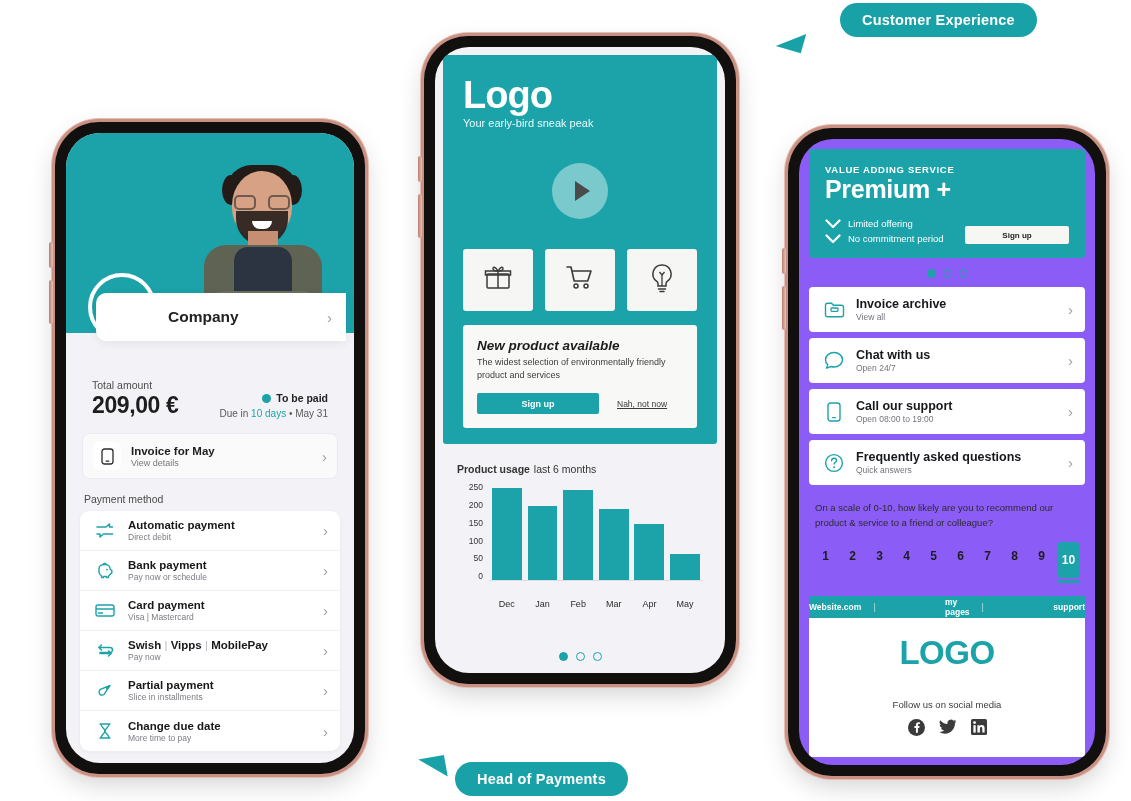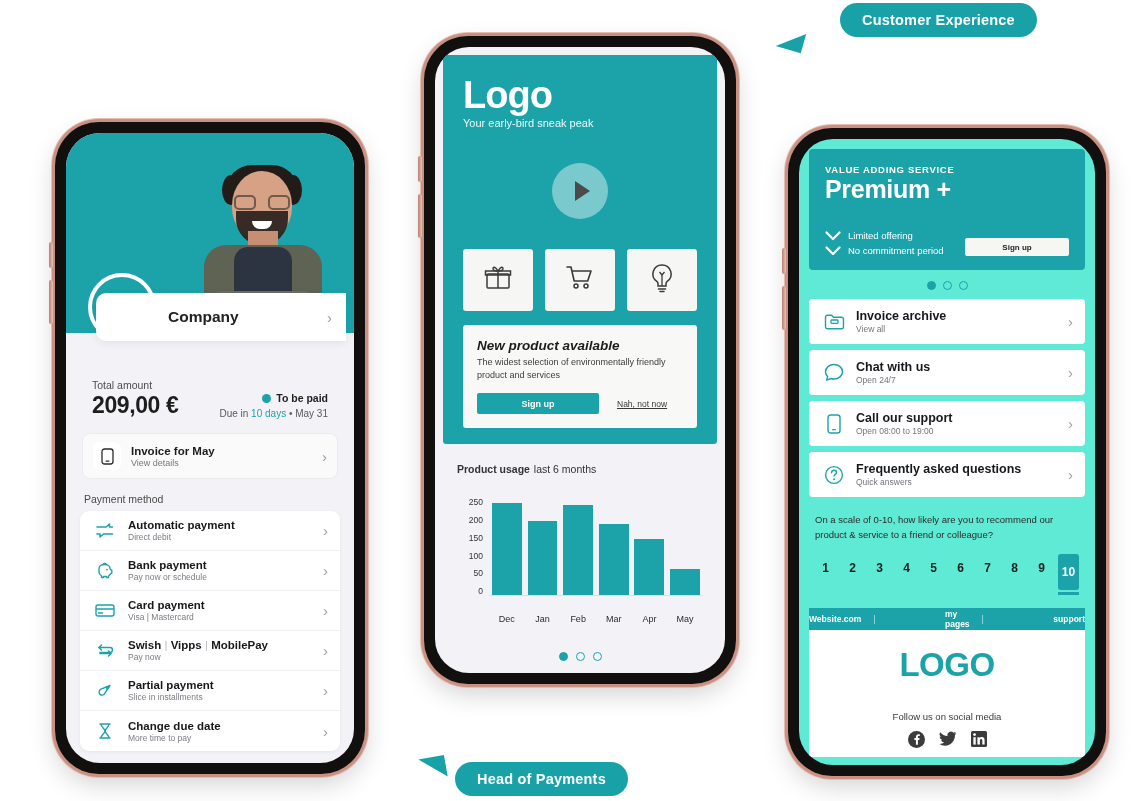--- a/index.html
+++ b/index.html
@@ -169,40 +169,40 @@
   .p2-promo { background: #f8f8f6; border-radius: 3px; margin-top: 14px; padding: 13px 14px 14px; }
   .p2-promo-h { font-size: 13.5px; font-weight: bold; color: #1c1c1c; font-style: italic; }
   .p2-promo-p { font-size: 9px; color: #3c3c3c; line-height: 1.45; margin-top: 3px; }
   .p2-promo-actions { display: flex; align-items: center; gap: 18px; margin-top: 11px; }
   .p2-signup { background: #1ba3a9; color: #fff; font-size: 9px; font-weight: bold;
                border: none; border-radius: 2px; width: 122px; height: 21px; cursor: pointer; }
   .p2-nah { font-size: 8.5px; color: #3a3a3a; text-decoration: underline; }
   .p2-chart { padding: 16px 14px 0; flex: 1; }
   .p2-chart-h { font-size: 14px; font-weight: bold; color: #1c1c1c; }
   .p2-chart-h span { font-size: 10.5px; font-weight: normal; color: #333; }
-  .chart-area { display: flex; margin-top: 21px; height: 112px; }
+  .chart-area { display: flex; margin-top: 6px; height: 112px; }
   .y-axis { width: 26px; display: flex; flex-direction: column; justify-content: space-between;
             align-items: flex-end; font-size: 8.5px; color: #333; padding-bottom: 13px; }
   .plot { flex: 1; position: relative; margin-left: 6px; border-bottom: 1px solid #dcdce2; height: 99px; }
   .bars { display: flex; align-items: flex-end; justify-content: space-around; height: 100%; }
   .bar-col { width: 14%; display:flex; flex-direction:column; justify-content:flex-end; height:100%; }
   .bar { width: 100%; background: #1ba3a9; }
   .x-axis { display: flex; justify-content: space-around; margin-left: 32px; margin-top: 5px; }
   .x-axis div { width: 14%; text-align: center; font-size: 9px; color: #2c2c2c; }
   .p2-dots { display: flex; justify-content: center; gap: 8px; padding: 14px 0 12px; }
   .dot { width: 9px; height: 9px; border-radius: 50%; border: 1.4px solid #1ba3a9; }
   .dot.on { background: #1ba3a9; }
 
   
-  .p3-wrap { height: 100%; background: #5eead4; display: flex; flex-direction: column; justify-content: center; }
+  .p3-wrap { height: 100%; background: #8b5cf6; display: flex; flex-direction: column; justify-content: center; }
   .p3-pad { padding: 10px 10px 0; }
   .p3-hero { background: #1ba3a9; border-radius: 4px; padding: 15px 16px 14px; position: relative; }
   .p3-kicker { font-size: 9.5px; font-weight: bold; letter-spacing: .7px; color: #fff; }
   .p3-title { font-size: 25px; font-weight: bold; color: #fff; line-height: 1.05; margin-top: 1px; letter-spacing: -.3px; }
-  .p3-hero-bottom { display: flex; align-items: flex-end; justify-content: space-between; margin-top: 24px; }
+  .p3-hero-bottom { display: flex; align-items: flex-end; justify-content: space-between; margin-top: 12px; }
   .p3-feats div { display: flex; align-items: center; gap: 7px; color: #fff; font-size: 9.5px; margin-top: 4px; }
   .p3-signup { background: #f6f6f2; color: #242424; font-size: 8px; font-weight: bold;
                border: none; border-radius: 2px; width: 104px; height: 18px; cursor: pointer; }
   .p3-dots { display: flex; justify-content: center; gap: 7px; padding: 11px 0 9px; }
   .p3-list { padding: 0 10px; display: flex; flex-direction: column; gap: 6px; }
   .p3-row { background: #fff; border-radius: 4px; height: 45px; display: flex; align-items: center;
             gap: 11px; padding: 0 12px 0 14px; }
   .p3-ico { width: 22px; display:flex; align-items:center; justify-content:center; }
   .p3-row-txt { flex: 1; }
   .p3-row-t { font-size: 12.5px; font-weight: bold; color: #16181c; }

